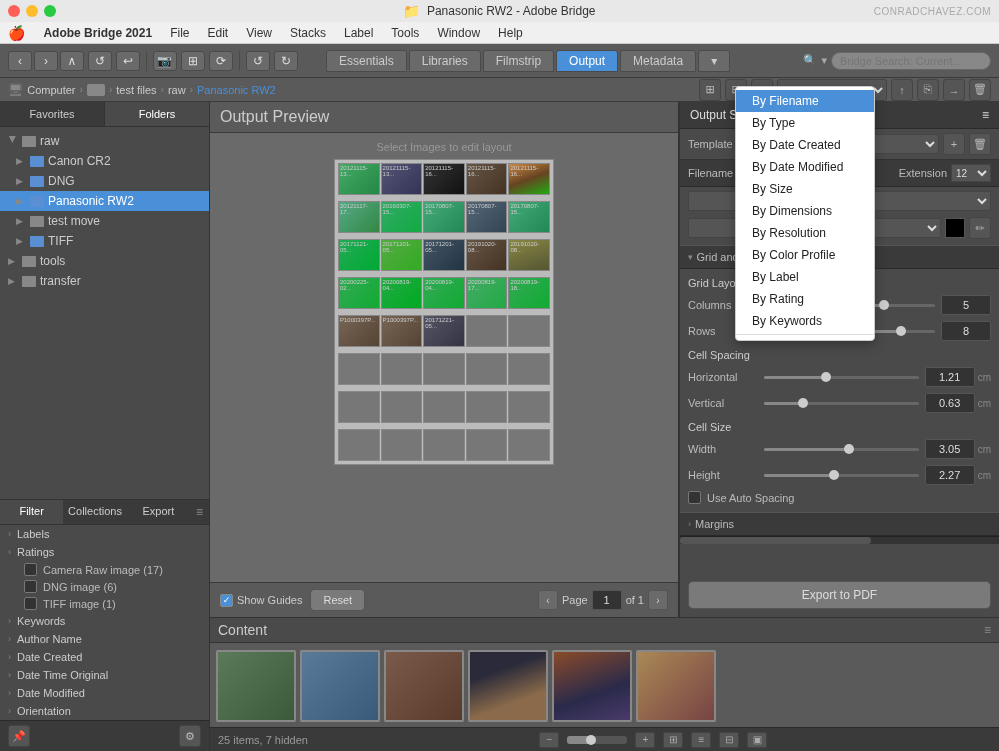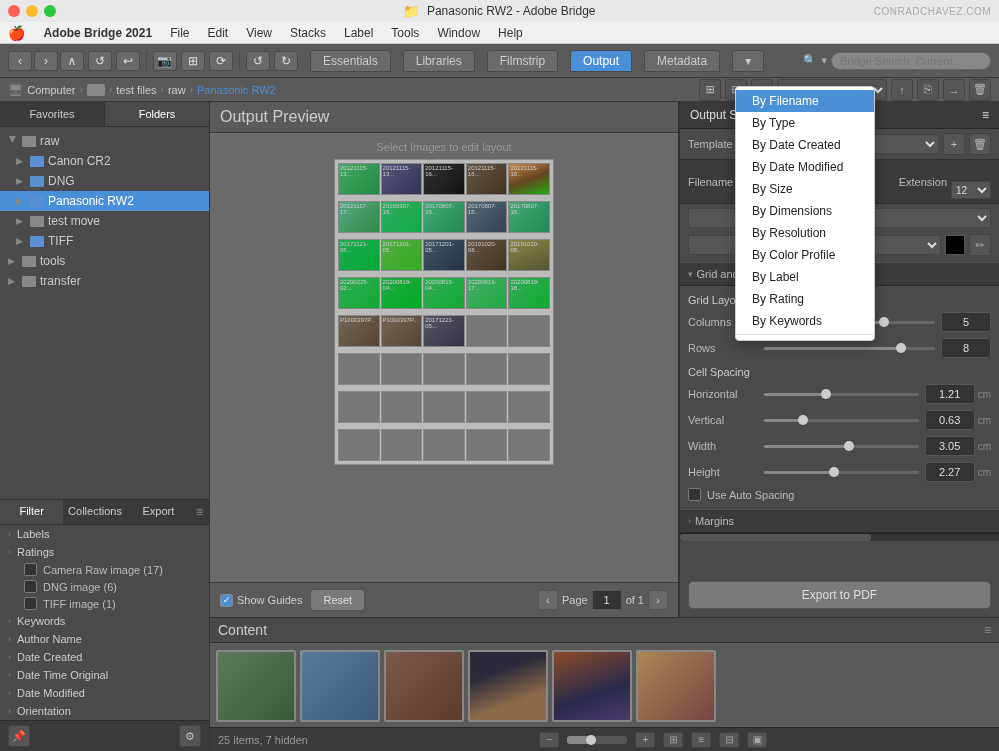--- a/index.html
+++ b/index.html
@@ -20,21 +20,21 @@
     .menubar { height: 22px; background: #f0f0f0; display: flex; align-items: center; padding: 0 8px; gap: 2px; border-bottom: 1px solid #ccc; }
     .menubar-apple { font-size: 14px; margin-right: 8px; color: #333; }
     .menubar-item { font-size: 12px; color: #333; padding: 2px 8px; border-radius: 3px; cursor: pointer; }
     .menubar-appname { font-weight: 600; }
     
     
     .toolbar { height: 34px; background: #5a5a5a; display: flex; align-items: center; padding: 0 8px; gap: 4px; border-bottom: 1px solid #3a3a3a; }
     .toolbar-btn { width: 24px; height: 20px; background: #6a6a6a; border: 1px solid #4a4a4a; border-radius: 3px; display: flex; align-items: center; justify-content: center; cursor: pointer; color: #ddd; font-size: 12px; }
     .toolbar-separator { width: 1px; height: 20px; background: #4a4a4a; margin: 0 2px; }
     .toolbar-nav { display: flex; gap: 2px; }
-    .tab-bar { display: flex; align-items: center; gap: 12px; margin-left: 8px; justify-content: space-between; }
+    .tab-bar { display: flex; align-items: center; gap: 2px; margin-left: 24px; justify-content: space-between; }
     .tab-item { padding: 3px 12px; background: #6a6a6a; border: 1px solid #4a4a4a; border-radius: 3px 3px 0 0; color: #ccc; font-size: 12px; cursor: pointer; }
     .tab-item.active { background: #4a90d9; color: white; }
     .toolbar-right { margin-left: auto; display: flex; align-items: center; gap: 4px; }
     .search-box { background: #888; border: 1px solid #666; border-radius: 10px; padding: 2px 8px; color: #ddd; font-size: 11px; width: 160px; }
     
     
     .breadcrumb { height: 24px; background: #5a5a5a; display: flex; align-items: center; padding: 0 8px; gap: 4px; border-bottom: 1px solid #3a3a3a; font-size: 11px; color: #ccc; }
     .breadcrumb-item { cursor: pointer; }
     .breadcrumb-sep { color: #888; font-size: 10px; }
     .breadcrumb-active { color: #4a90d9; font-weight: 500; }
@@ -450,21 +450,21 @@
           </select>
           <div class="icon-btn">+</div>
           <div class="icon-btn">🗑</div>
         </div>
 
         <div class="right-scroll">
 
           <div style="padding:4px 8px;background:#3a3a3a;border-bottom:1px solid #2a2a2a;display:flex;align-items:center;gap:4px;font-size:11px;color:#bbb;">
             <span>Filename</span>
             <span style="margin-left:auto;">Extension</span>
-            <select style="width:40px;height:18px;background:#555;border:1px solid #444;color:#ddd;font-size:10px;margin-top:17px;">
+            <select style="width:40px;height:18px;background:#555;border:1px solid #444;color:#ddd;font-size:10px;">
               <option>12</option>
             </select>
           </div>
 
           <div style="padding:4px 8px;display:flex;align-items:center;gap:4px;">
             <select style="flex:1;height:20px;background:#555;border:1px solid #444;color:#ddd;font-size:11px;border-radius:2px;">
               <option></option>
             </select>
             <select style="flex:1;height:20px;background:#555;border:1px solid #444;color:#ddd;font-size:11px;border-radius:2px;">
               <option></option>
@@ -525,20 +525,21 @@
               <div class="slider" style="position:relative;">
                 <div class="slider-track" style="width:25%;"></div>
                 <div class="slider-thumb" style="left:calc(25% - 5px);"></div>
               </div>
               <div class="input-with-unit">
                 <input type="text" class="number-input" value="0.63" style="">
                 <span class="unit-label">cm</span>
               </div>
             </div>
 
+            <div style="font-size:11px;color:#ccc;margin:8px 0 6px 0;font-weight:500;">Cell Size</div>
 
             <div class="slider-row">
               <span class="slider-label">Width</span>
               <div class="slider" style="position:relative;">
                 <div class="slider-track" style="width:55%;"></div>
                 <div class="slider-thumb" style="left:calc(55% - 5px);"></div>
               </div>
               <div class="input-with-unit">
                 <input type="text" class="number-input" value="3.05" style="">
                 <span class="unit-label">cm</span>

